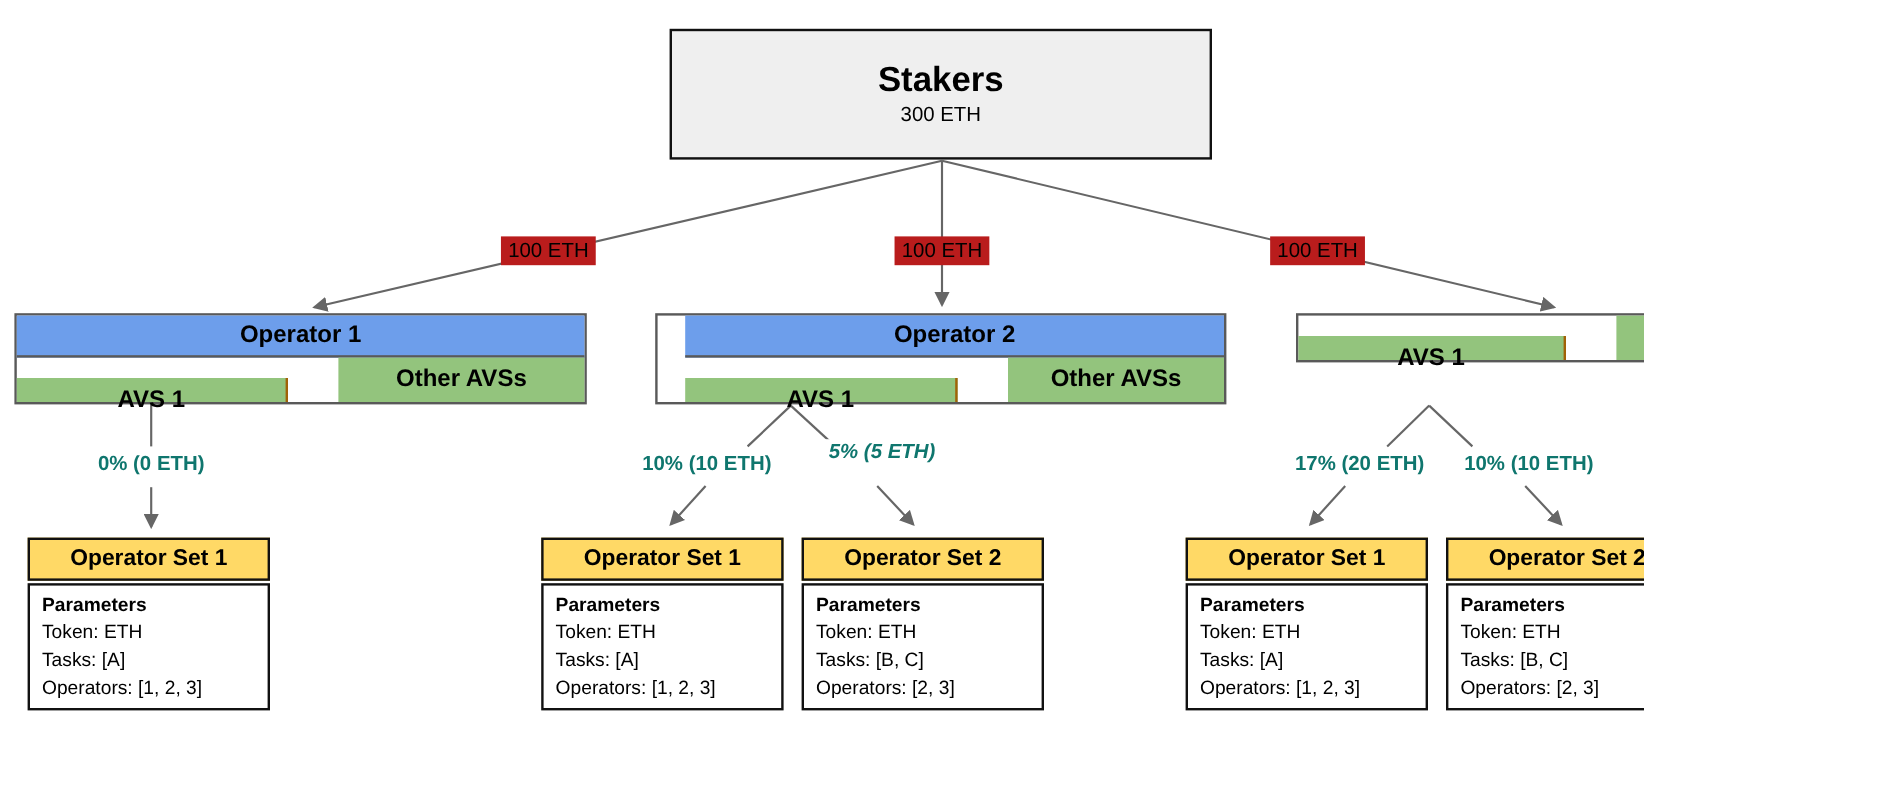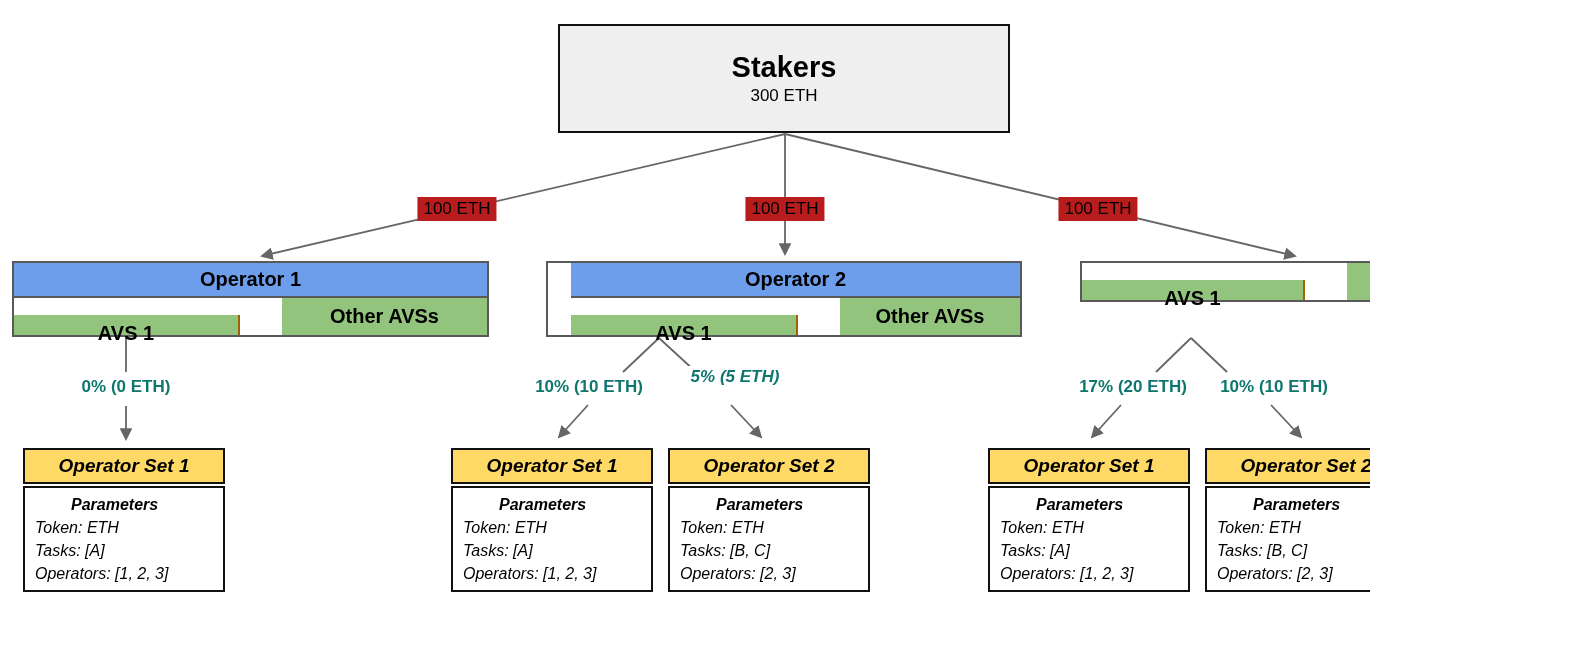--- a/index.html
+++ b/index.html
@@ -40,30 +40,30 @@
   }
   .op-row{display:flex;height:37px;}
   .op-cell{
     background:#93c47d;font-size:20px;font-weight:bold;text-align:center;
     line-height:37px;box-sizing:border-box;
   }
   .op-cell.avs{border-right:2px solid #a16207;margin-top:17px;}
   .op-cell.other{flex:1;margin-left:42px;}
 
   
-  .opset{position:absolute;width:202px;z-index:2;font-style:italic;}
+  .opset{position:absolute;width:202px;z-index:2;}
   .opset-header{
     background:#ffd966;border:2px solid #111;box-sizing:border-box;
     font-size:19px;font-weight:bold;text-align:center;line-height:32px;height:36px;
   }
   .opset-body{
     margin-top:2px;background:#ffffff;border:2px solid #111;box-sizing:border-box;
     padding:5px 10px;font-size:16px;line-height:23px;
   }
-  .param-title{font-weight:bold;margin-left:36px;}
+  .param-title{font-weight:bold;}
 </style>
 </head>
 <body>
 
 <div class="canvas">
 
   <svg class="edges" viewBox="0 0 1572 655">
     <defs>
       <marker id="arrow" viewBox="0 0 10 10" refX="8.5" refY="5" markerWidth="7" markerHeight="7" orient="auto-start-reverse">
         <path d="M0,0 L10,5 L0,10 z" fill="#666666"></path>

